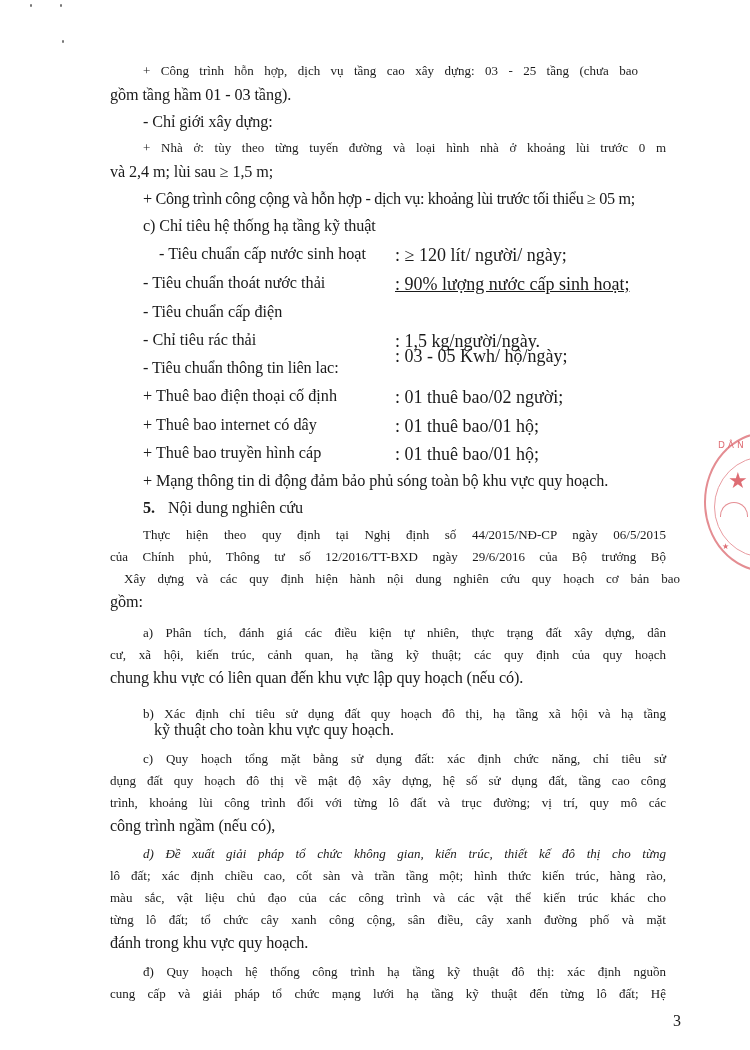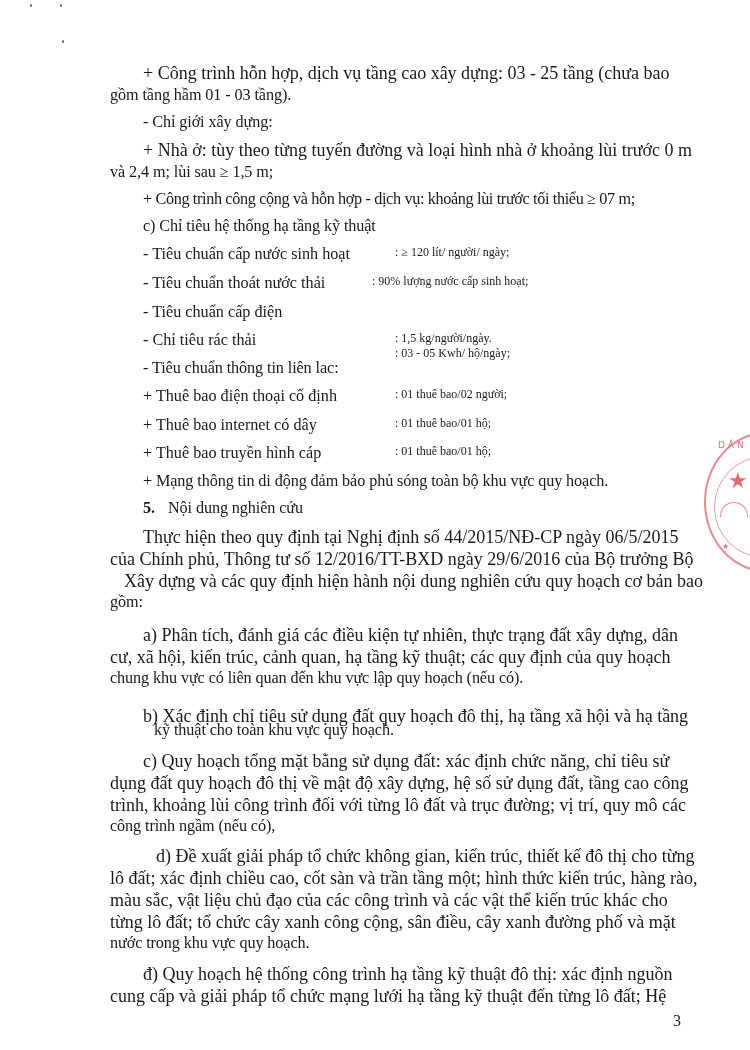--- a/index.html
+++ b/index.html
@@ -2,23 +2,23 @@
 <html><head>
   <meta charset="utf-8">
   <style>
     html, body { margin: 0; padding: 0; }
     body {
       width: 750px; height: 1050px; background: #ffffff; position: relative; overflow: hidden;
       font-family: "Liberation Serif", "DejaVu Serif", serif; color: #1a1a1a;
     }
     .page { position: absolute; left: 0; top: 0; width: 750px; height: 1050px; }
     .line { position: absolute; font-size: 16.2px; white-space: nowrap; line-height: 1; letter-spacing: -0.1px; }
-    .just { position: absolute; font-size: 18px; line-height: 1; white-space: nowrap; text-align: justify; text-align-last: justify; }
+    .just { position: absolute; font-size: 13px; line-height: 1; white-space: nowrap; text-align: justify; text-align-last: justify; }
     .row-label { position: absolute; font-size: 16.2px; white-space: nowrap; line-height: 1; }
-    .row-value { position: absolute; font-size: 12px; white-space: nowrap; line-height: 1; text-align: right; }
+    .row-value { position: absolute; font-size: 18px; white-space: nowrap; line-height: 1; text-align: right; }
     .bold { font-weight: bold; }
     .speck { position: absolute; width: 2px; height: 3px; background: #777; border-radius: 1px; }
     .stamp {
       position: absolute; left: 704px; top: 432px; width: 120px; height: 136px;
       border: 2px solid #e07a80; border-radius: 50%; opacity: 0.85;
     }
     .stamp-inner {
       position: absolute; left: 8px; top: 22px; width: 100px; height: 100px;
       border: 1.5px solid #e48a90; border-radius: 50%;
     }
@@ -38,29 +38,29 @@
   <div class="speck" style="left:62px;top:40px;"></div>
 
   <div class="just" style="left:143px;top:64px;width:495px;">+ Công trình hỗn hợp, dịch vụ tầng cao xây dựng: 03 - 25 tầng (chưa bao</div>
   <div class="line" style="left:110px;top:87px;">gồm tầng hầm 01 - 03 tầng).</div>
 
   <div class="line" style="left:143px;top:114px;">- Chỉ giới xây dựng:</div>
 
   <div class="just" style="left:143px;top:141px;width:523px;">+ Nhà ở: tùy theo từng tuyến đường và loại hình nhà ở khoảng lùi trước 0 m</div>
   <div class="line" style="left:110px;top:164px;">và 2,4 m; lùi sau ≥ 1,5 m;</div>
 
-  <div class="line" style="left:143px;top:191px;letter-spacing:-0.35px;">+ Công trình công cộng và hỗn hợp - dịch vụ: khoảng lùi trước tối thiểu ≥ 07 m;</div>
+  <div class="line" style="left:143px;top:191px;letter-spacing:-0.35px;">+ Công trình công cộng và hỗn hợp - dịch vụ: khoảng lùi trước tối thiểu ≥ 05 m;</div>
 
   <div class="line" style="left:143px;top:218px;">c) Chỉ tiêu hệ thống hạ tầng kỹ thuật</div>
 
   <div>
-    <div class="row-label" style="left:143px;top:246px;">- Tiêu chuẩn cấp nước sinh hoạt</div>
+    <div class="row-label" style="left:159px;top:246px;">- Tiêu chuẩn cấp nước sinh hoạt</div>
     <div class="row-value" style="left:395px;top:246px;">: ≥ 120 lít/ người/ ngày;</div>
     <div class="row-label" style="left:143px;top:275px;">- Tiêu chuẩn thoát nước thải</div>
-    <div class="row-value" style="left:372px;top:275px;">: 90% lượng nước cấp sinh hoạt;</div>
+    <div class="row-value" style="left:395px;top:275px;text-decoration:underline;">: 90% lượng nước cấp sinh hoạt;</div>
     <div class="row-label" style="left:143px;top:304px;">- Tiêu chuẩn cấp điện</div>
     <div class="row-value" style="left:395px;top:304px;margin-top:43px;">: 03 - 05 Kwh/ hộ/ngày;</div>
     <div class="row-label" style="left:143px;top:332px;">- Chỉ tiêu rác thải</div>
     <div class="row-value" style="left:395px;top:332px;">: 1,5 kg/người/ngày.</div>
   </div>
 
   <div class="line" style="left:143px;top:360px;">- Tiêu chuẩn thông tin liên lac:</div>
 
   <div>
     <div class="row-label" style="left:143px;top:388px;">+ Thuê bao điện thoại cố định</div>
@@ -86,25 +86,25 @@
   <div class="line" style="left:110px;top:670px;">chung khu vực có liên quan đến khu vực lập quy hoạch (nếu có).</div>
 
   <div class="just" style="left:143px;top:700px;width:523px;margin-top:7px;">b) Xác định chỉ tiêu sử dụng đất quy hoạch đô thị, hạ tầng xã hội và hạ tầng</div>
   <div class="line" style="left:110px;top:722px;margin-left:44px;">kỹ thuật cho toàn khu vực quy hoạch.</div>
 
   <div class="just" style="left:143px;top:752px;width:523px;">c) Quy hoạch tổng mặt bằng sử dụng đất: xác định chức năng, chỉ tiêu sử</div>
   <div class="just" style="left:110px;top:774px;width:556px;">dụng đất quy hoạch đô thị về mật độ xây dựng, hệ số sử dụng đất, tầng cao công</div>
   <div class="just" style="left:110px;top:796px;width:556px;">trình, khoảng lùi công trình đối với từng lô đất và trục đường; vị trí, quy mô các</div>
   <div class="line" style="left:110px;top:818px;">công trình ngầm (nếu có),</div>
 
-  <div class="just" style="left:156px;top:847px;width:523px;">d) Đề xuất giải pháp tổ chức không gian, kiến trúc, thiết kế đô thị cho từng</div>
+  <div class="just" style="left:143px;top:847px;width:523px;font-style:italic;">d) Đề xuất giải pháp tổ chức không gian, kiến trúc, thiết kế đô thị cho từng</div>
   <div class="just" style="left:110px;top:869px;width:556px;">lô đất; xác định chiều cao, cốt sàn và trần tầng một; hình thức kiến trúc, hàng rào,</div>
   <div class="just" style="left:110px;top:891px;width:556px;">màu sắc, vật liệu chủ đạo của các công trình và các vật thể kiến trúc khác cho</div>
   <div class="just" style="left:110px;top:913px;width:556px;">từng lô đất; tổ chức cây xanh công cộng, sân điều, cây xanh đường phố và mặt</div>
-  <div class="line" style="left:110px;top:935px;">nước trong khu vực quy hoạch.</div>
+  <div class="line" style="left:110px;top:935px;">đánh trong khu vực quy hoạch.</div>
 
   <div class="just" style="left:143px;top:965px;width:523px;">đ) Quy hoạch hệ thống công trình hạ tầng kỹ thuật đô thị: xác định nguồn</div>
   <div class="just" style="left:110px;top:987px;width:556px;">cung cấp và giải pháp tổ chức mạng lưới hạ tầng kỹ thuật đến từng lô đất; Hệ</div>
 
   <div class="page-number">3</div>
 
   <div class="stamp">
     <span class="stamp-text">DÂN</span>
     <div class="stamp-inner"></div>
     <span class="stamp-star">★</span>

